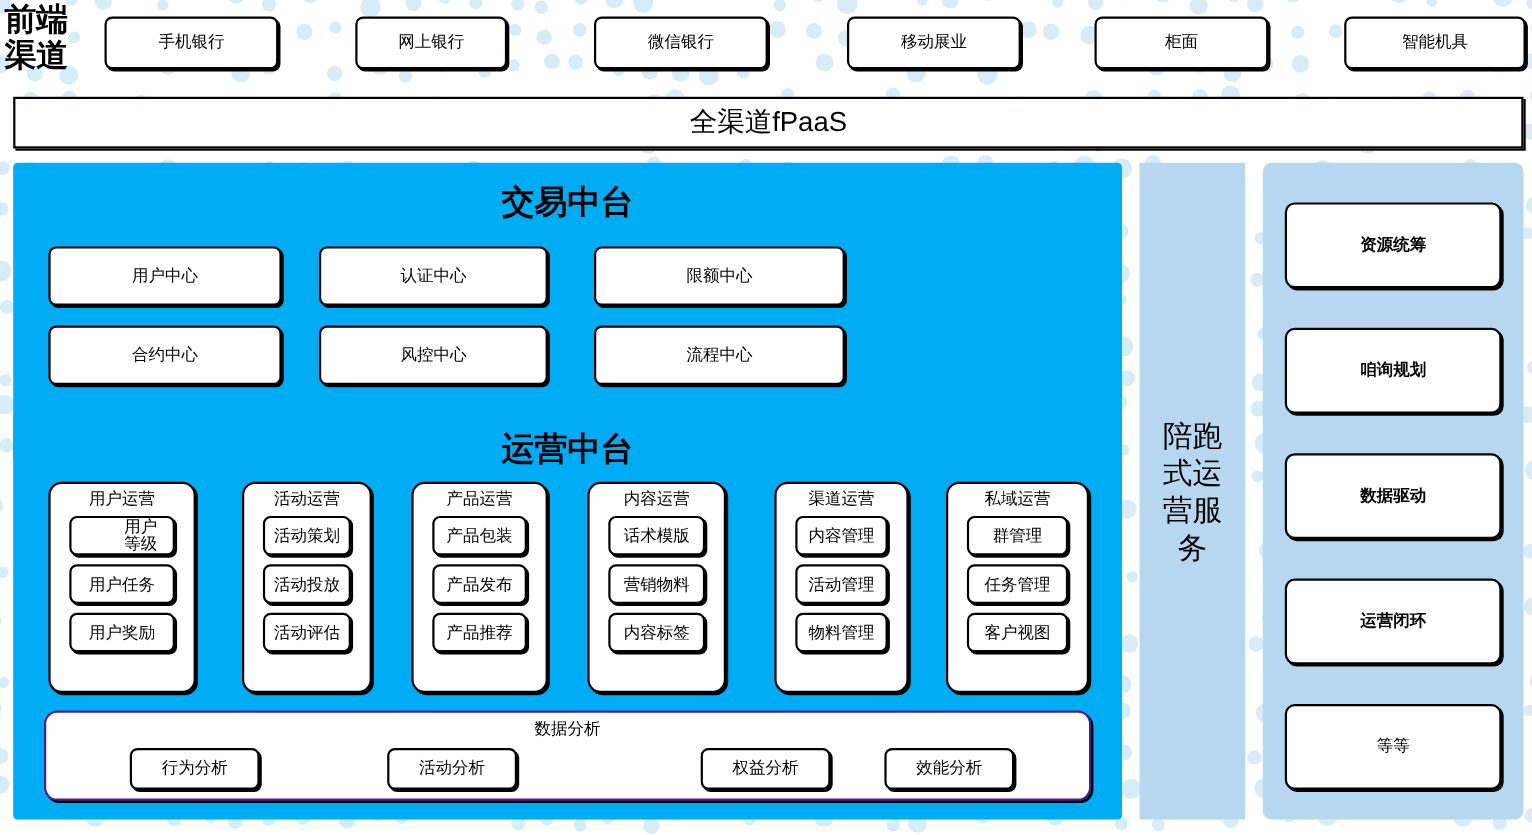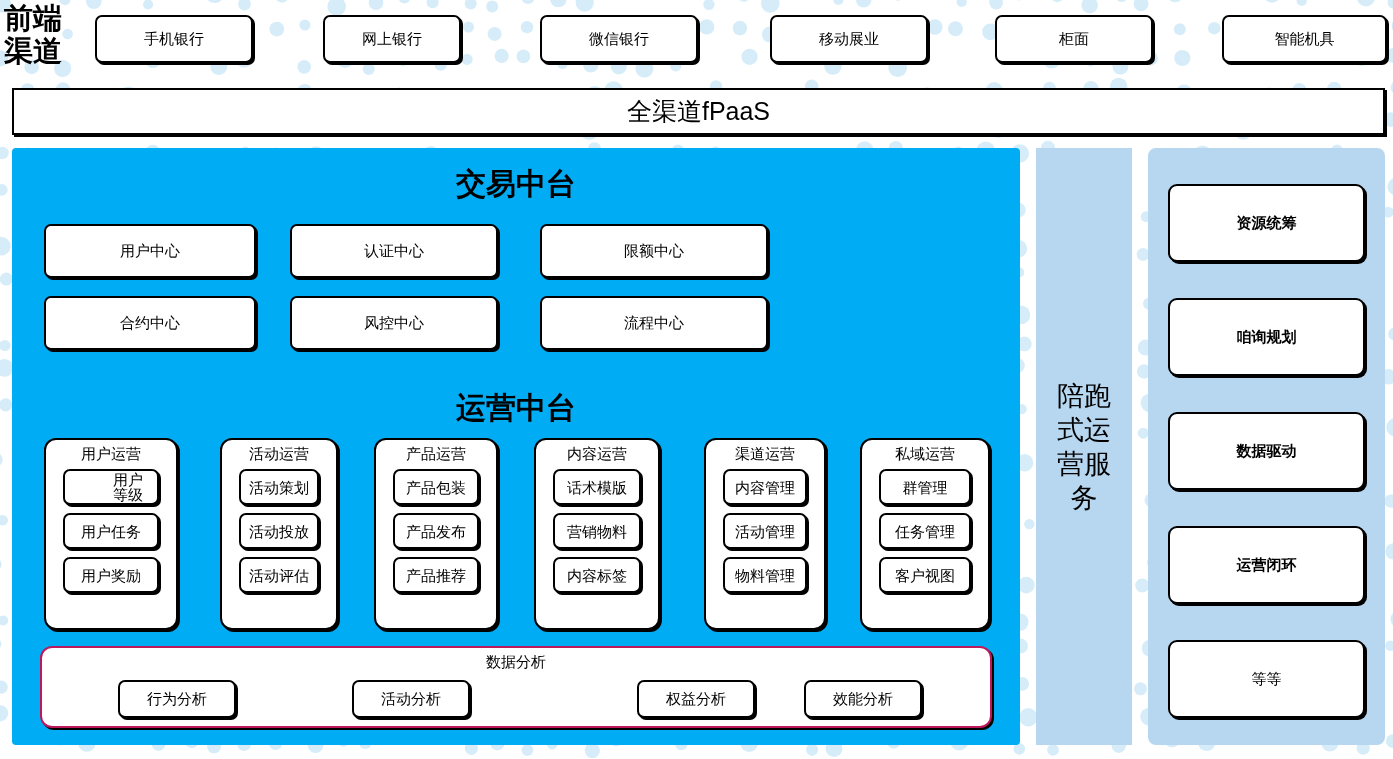--- a/index.html
+++ b/index.html
@@ -140,21 +140,21 @@
     font-size: 15px;
     line-height: 1;
   }
 
   
   #data-strip {
     position: absolute;
     left: 28px; top: 270px;
     width: 952px; height: 82px;
     background: #ffffff;
-    border: 2px solid #be185d;
+    border: 2px solid #4c1d95;
     box-shadow: 2px 2px 0 0 #000000;
     border-radius: 12px;
     box-sizing: border-box;
   }
   #data-strip-title {
     position: absolute;
     left: 0; right: 0; top: 5px;
     text-align: center;
     font-size: 15px;
   }

